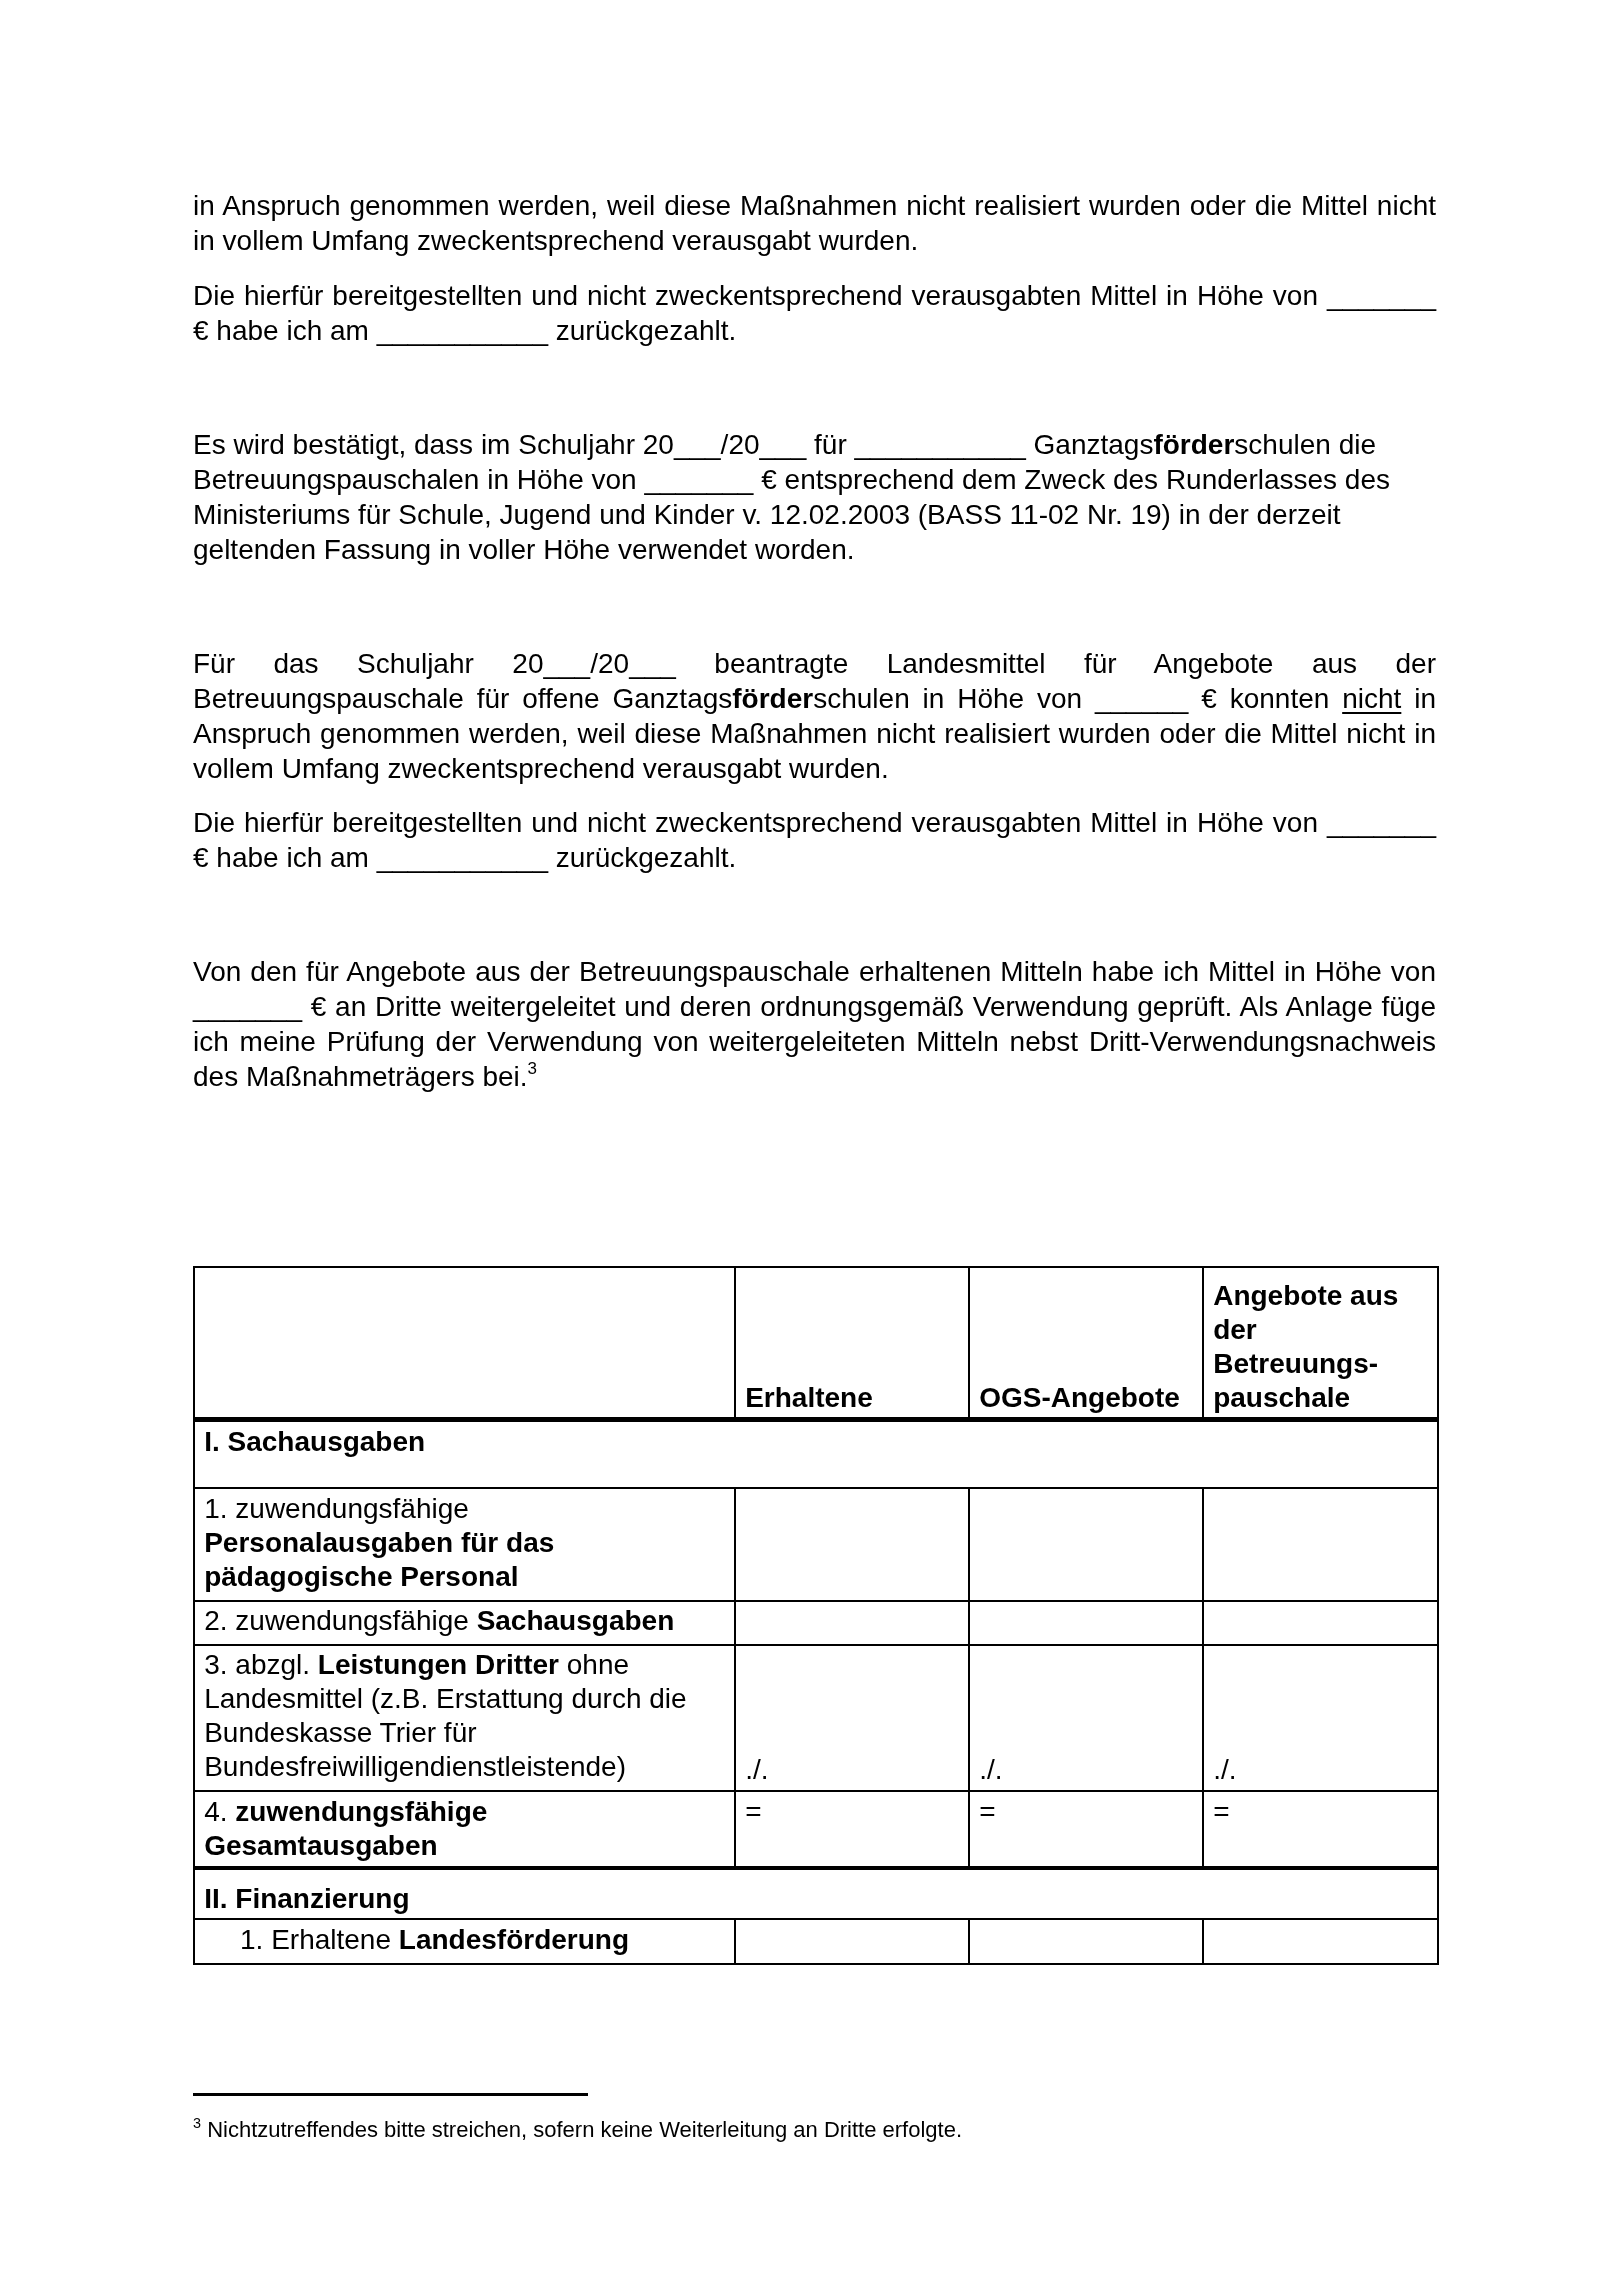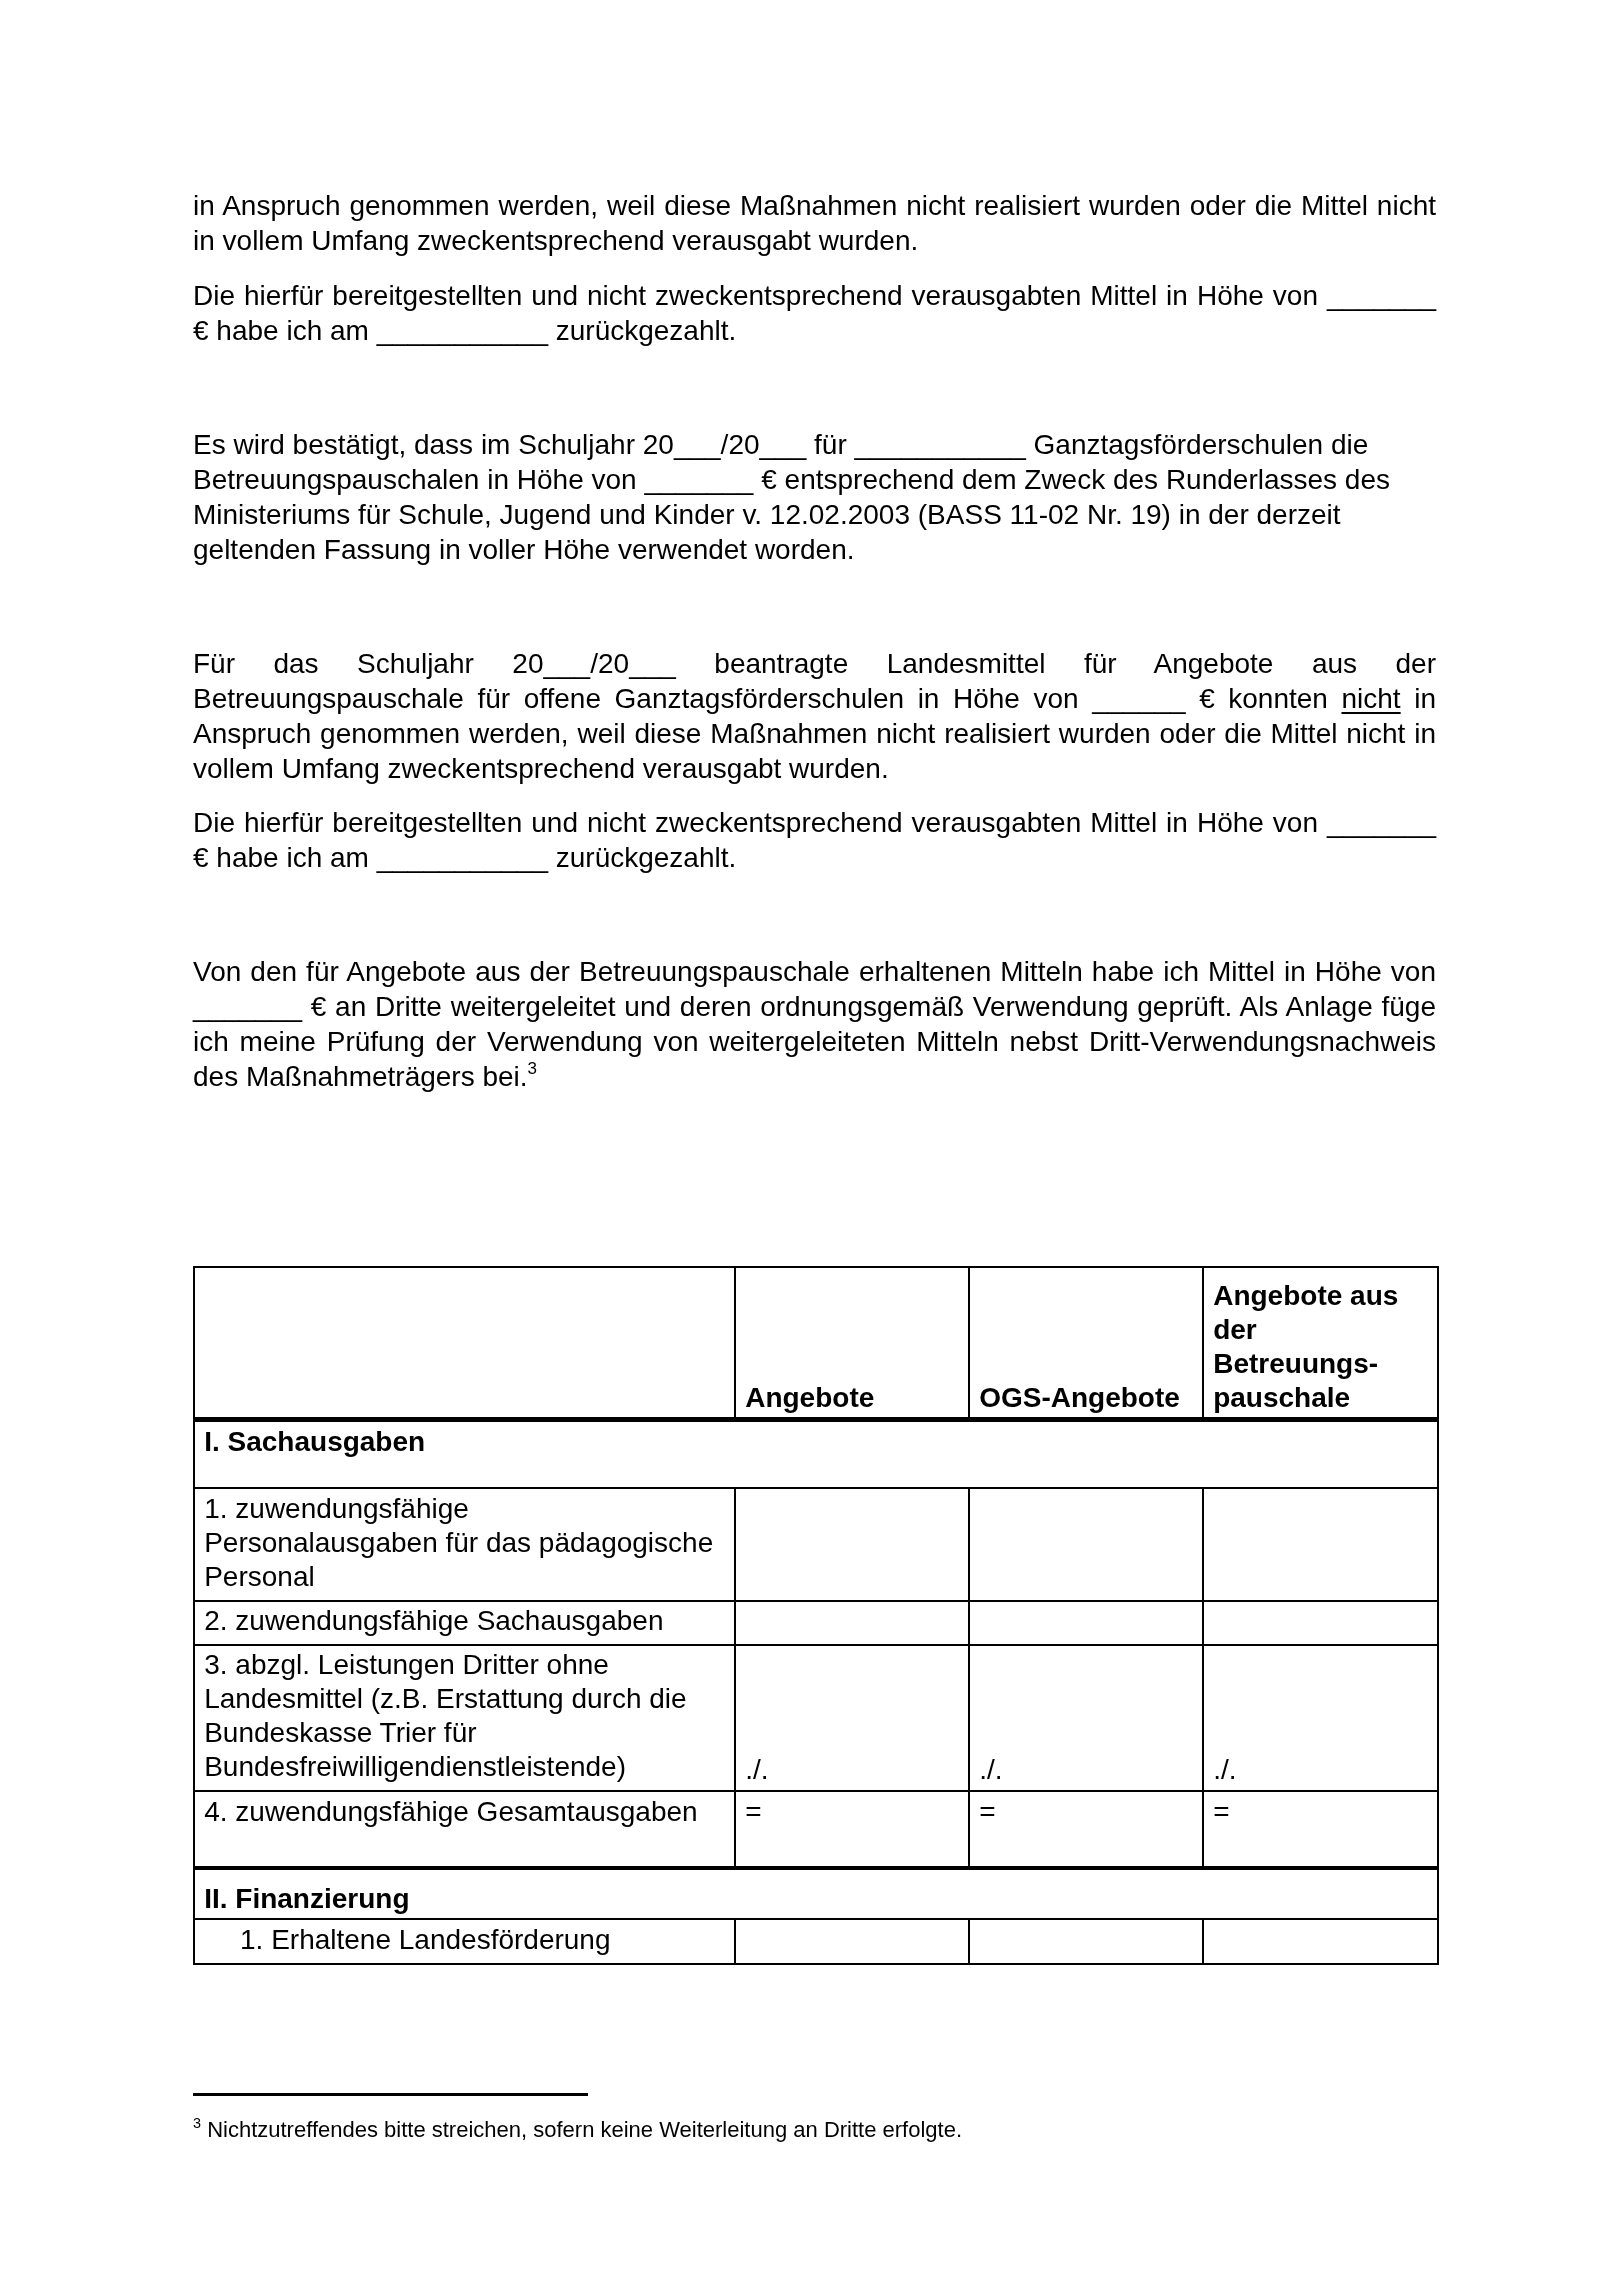--- a/index.html
+++ b/index.html
@@ -20,21 +20,21 @@
     p.par {
       margin: 0;
       font-size: 28px;
       line-height: 35px;
       text-align: justify;
     }
     p.left { text-align: left; }
     .gap-s { height: 19.6px; }
     .gap-l { height: 79px; }
     .blank { white-space: pre; }
-    b { font-weight: normal; }
+    b { font-weight: bold; }
     u { text-decoration: underline; text-decoration-thickness: 2px; text-underline-offset: 3.9px; }
     sup { font-size: 17px; line-height: 0; vertical-align: 11.8px; }
 
     h2.section-title {
       margin: 0;
       position: absolute;
       top: 1002px;
       left: 0; width: 1243px;
       text-align: center;
       font-size: 29px;
@@ -137,21 +137,21 @@
   <table class="nachweis">
     <colgroup>
       <col class="c0">
         <col class="c1">
         <col class="c2">
         <col class="c3">
     </colgroup>
     <tbody>
         <tr class="head-row outer-top">
       <td class="hdr-first first-col"></td>
-      <td class="hdr">Angebote</td>
+      <td class="hdr">Erhaltene</td>
       <td class="hdr">OGS-Angebote</td>
       <td class="hdr last-col">Angebote aus der Betreuungs-pauschale</td>
     </tr>
 
     <tr class="sec1">
       <td colspan="4" class="first-col last-col">I. Sachausgaben</td>
     </tr>
 
     <tr class="r1">
       <td class="first-col"><span>1. zuwendungsfähige </span><br><b>Personalausgaben für das pädagogische Personal</b></td>

